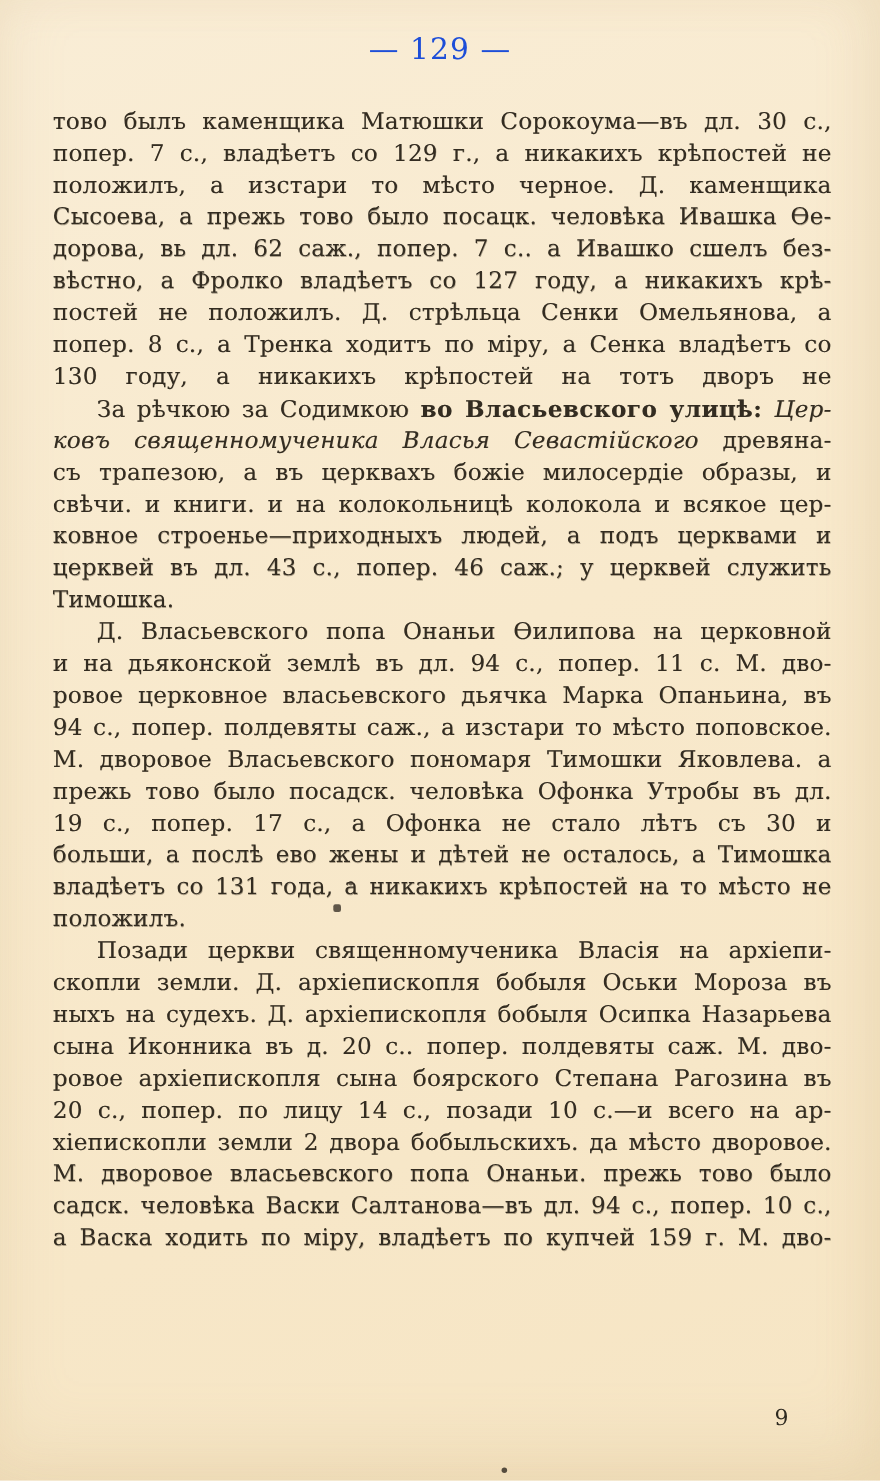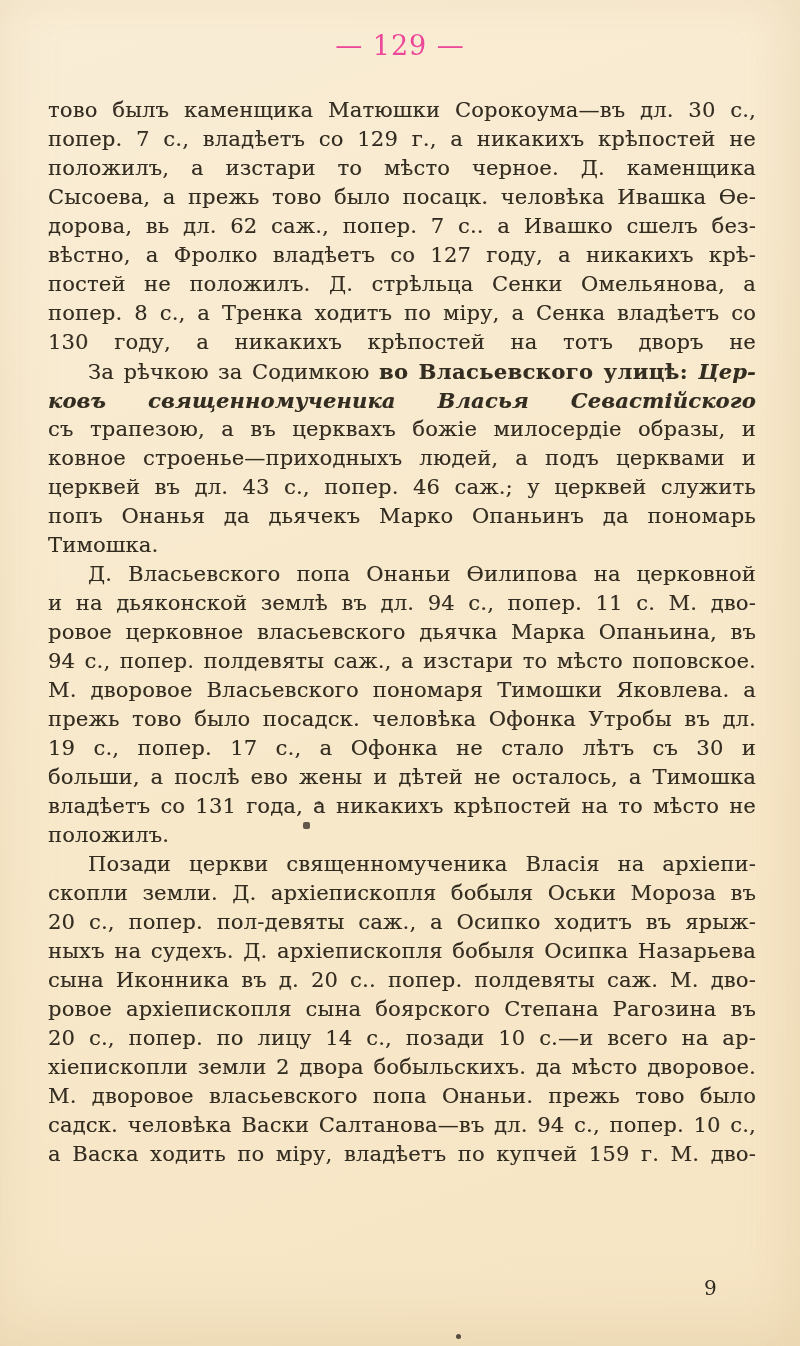--- a/index.html
+++ b/index.html
@@ -21,21 +21,21 @@
     box-shadow: inset 0 -30px 60px rgba(205,175,125,0.18), inset -14px 0 40px rgba(210,180,130,0.12);
   }
   .page-header {
     position: absolute;
     top: 30px;
     left: 0;
     width: 100%;
     text-align: center;
     font-size: 27px;
     letter-spacing: 1px;
-    color: #ec4899;
+    color: #1d4ed8;
   }
   .text-body {
     position: absolute;
     top: 96px;
     left: 48px;
     width: 708px;
     font-size: 21px;
     line-height: 29px;
     letter-spacing: 0.2px;
     word-spacing: 2.5px;
@@ -48,21 +48,21 @@
     height: 29px;
     overflow: hidden;
   }
   .line.last {
     text-align-last: left;
   }
   .line.indent {
     padding-left: 40px;
   }
   .bold   { font-weight: 700; letter-spacing: 0.4px; }
-  .italic { font-style: italic; font-weight: bold; }
+  .italic { font-style: italic; }
   .plain  { font-style: normal; font-weight: 400; margin-top: 24px; }
   .signature {
     position: absolute;
     top: 1276px;
     left: 704px;
     font-size: 20px;
     color: #2e2a20;
   }
   .ink-speck {
     position: absolute;
@@ -88,41 +88,40 @@
         <div class="line"><span class="plain">дорова, вь дл. 62 саж., попер. 7 с.. а Ивашко сшелъ без-</span></div>
         <div class="line"><span class="plain">вѣстно, а Фролко владѣетъ со 127 году, а никакихъ крѣ-</span></div>
         <div class="line"><span class="plain">постей не положилъ. Д. стрѣльца Сенки Омельянова, а прежь</span></div>
         <div class="line"><span class="plain">попер. 8 с., а Тренка ходитъ по міру, а Сенка владѣетъ со</span></div>
         <div class="line"><span class="plain">130 году, а никакихъ крѣпостей на тотъ дворъ не положилъ.</span></div>
       </div>
       <div class="paragraph">
         <div class="line indent"><span class="plain">За рѣчкою за Содимкою </span><span class="bold">во Власьевского улицѣ: </span><span class="italic">Цер-</span></div>
         <div class="line"><span class="italic">ковъ священномученика Власья Севастійского </span><span class="plain">древяна-клѣцки,</span></div>
         <div class="line"><span class="plain">съ трапезою, а въ церквахъ божіе милосердіе образы, и</span></div>
+        <div class="line"><span class="plain">свѣчи. и книги. и на колокольницѣ колокола и всякое цер-</span></div>
         <div class="line"><span class="plain">ковное строенье—приходныхъ людей, а подъ церквами и около</span></div>
         <div class="line"><span class="plain">церквей въ дл. 43 с., попер. 46 саж.; у церквей служить</span></div>
-        <div class="line"><span class="plain">попъ Онанья да дьячекъ Марко Опаньинъ да пономарь</span></div>
         <div class="line last"><span class="plain">Тимошка.</span></div>
       </div>
       <div class="paragraph">
         <div class="line indent"><span class="plain">Д. Власьевского попа Онаньи Ѳилипова на церковной</span></div>
         <div class="line"><span class="plain">и на дьяконской землѣ въ дл. 94 с., попер. 11 с. М. дво-</span></div>
         <div class="line"><span class="plain">ровое церковное власьевского дьячка Марка Опаньина, въ дл.</span></div>
         <div class="line"><span class="plain">94 с., попер. полдевяты саж., а изстари то мѣсто поповское.</span></div>
         <div class="line"><span class="plain">М. дворовое Власьевского пономаря Тимошки Яковлева. а</span></div>
         <div class="line"><span class="plain">прежь тово было посадск. человѣка Офонка Утробы въ дл.</span></div>
         <div class="line"><span class="plain">19 с., попер. 17 с., а Офонка не стало лѣтъ съ 30 и</span></div>
         <div class="line"><span class="plain">больши, а послѣ ево жены и дѣтей не осталось, а Тимошка</span></div>
         <div class="line"><span class="plain">владѣетъ со 131 года, а никакихъ крѣпостей на то мѣсто не</span></div>
         <div class="line last"><span class="plain">положилъ.</span></div>
       </div>
       <div class="paragraph">
         <div class="line indent"><span class="plain">Позади церкви священномученика Власія на архіепи-</span></div>
         <div class="line"><span class="plain">скопли земли. Д. архіепископля бобыля Оськи Мороза въ дл.</span></div>
-        <div class="line"><span class="plain">20 с., попер. пол-девяты саж., а Осипко ходитъ въ ярыж-</span></div>
         <div class="line"><span class="plain">ныхъ на судехъ. Д. архіепископля бобыля Осипка Назарьева</span></div>
         <div class="line"><span class="plain">сына Иконника въ д. 20 с.. попер. полдевяты саж. М. дво-</span></div>
         <div class="line"><span class="plain">ровое архіепископля сына боярского Степана Рагозина въ дл.</span></div>
         <div class="line"><span class="plain">20 с., попер. по лицу 14 с., позади 10 с.—и всего на ар-</span></div>
         <div class="line"><span class="plain">хіепископли земли 2 двора бобыльскихъ. да мѣсто дворовое.</span></div>
         <div class="line"><span class="plain">М. дворовое власьевского попа Онаньи. прежь тово было по-</span></div>
         <div class="line"><span class="plain">садск. человѣка Васки Салтанова—въ дл. 94 с., попер. 10 с.,</span></div>
         <div class="line"><span class="plain">а Васка ходить по міру, владѣетъ по купчей 159 г. М. дво-</span></div>
       </div>
     </div>

